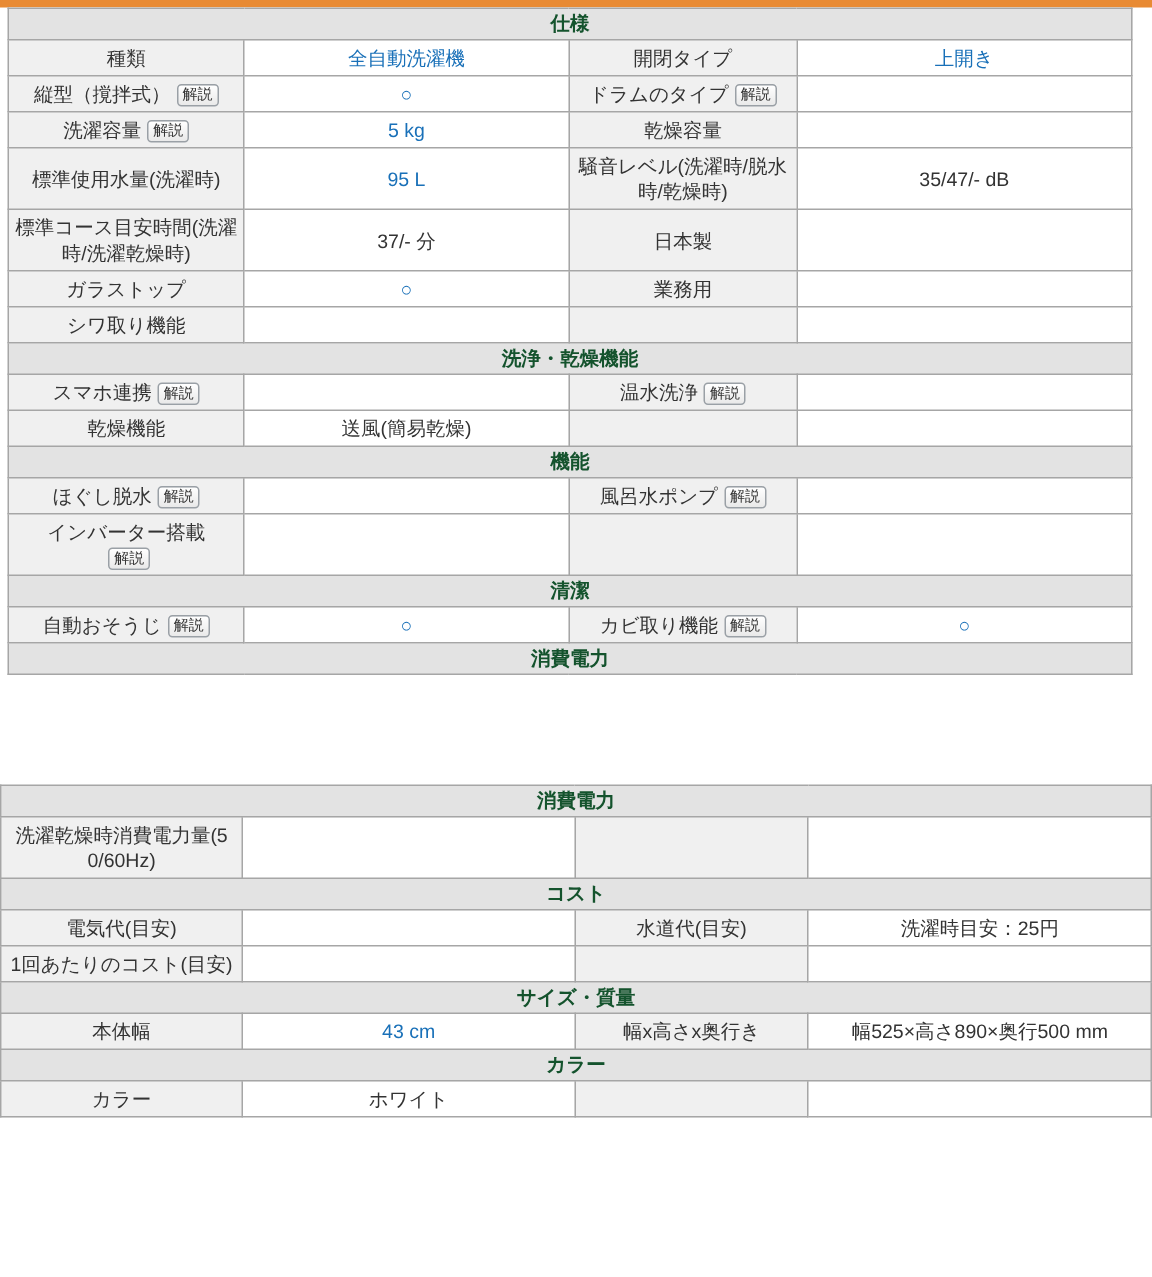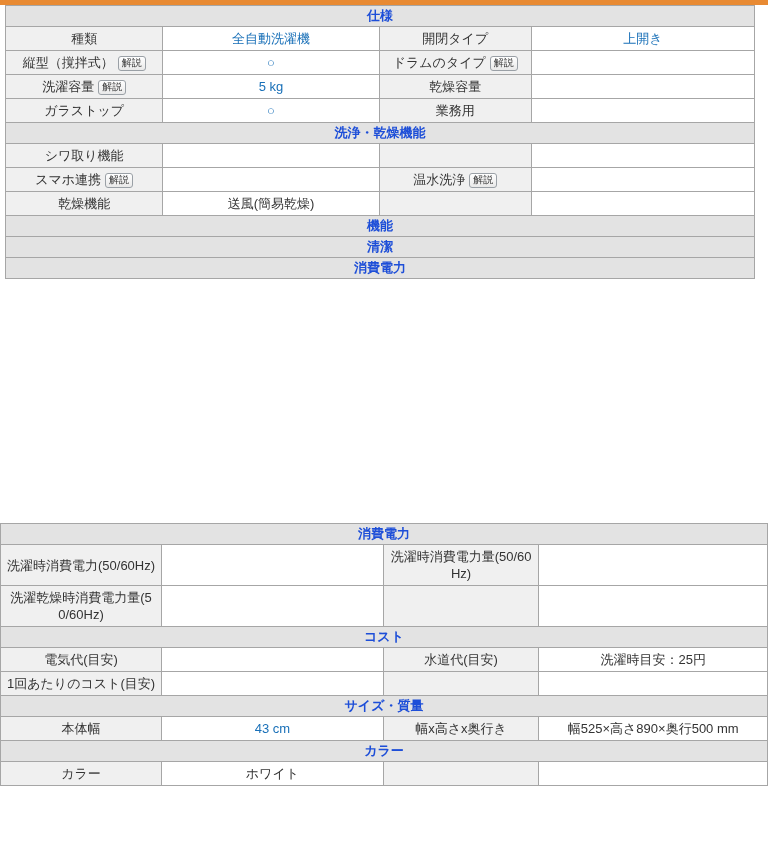--- a/index.html
+++ b/index.html
@@ -12,35 +12,35 @@
   .top-bar { position:absolute; top:0; left:0; width:768px; height:5px; }
   .upper-wrap { position:absolute; top:5px; left:5px; width:750px; }
   .lower-wrap { position:absolute; top:523px; left:0; width:768px; height:328px; background:#fff; }
   .lower-wrap table { width:747px; }
   table.spec {
     border-collapse:collapse; table-layout:fixed; width:100%;
     border:1px solid var(--outer); background:#fff;
   }
   table.spec td { border:1px solid var(--border); font-size:13px; text-align:center; vertical-align:middle; }
   td.sec {
-    background:var(--secbg); font-weight:bold; color:#1d4ed8;
+    background:var(--secbg); font-weight:bold; color:#14532d;
     height:16px; line-height:16px; padding:2px;
   }
   td.label {
     background:var(--labelbg); color:var(--txt);
     height:17px; line-height:17px; padding:3px 4px; word-break:break-all;
   }
   td.value { background:#fff; height:17px; line-height:17px; padding:3px 5px; word-break:break-all; }
   .link { color:var(--link); cursor:pointer; text-decoration:none; }
   .plain { color:var(--txt); }
   .kaisetsu {
     display:inline-block; font-size:10px; line-height:10px; padding:2px 3px 1px;
     border:1px solid #9aa0a6; border-radius:3px; margin-left:4px;
     background:linear-gradient(#ffffff,#e9e9e9); color:#333; cursor:pointer;
-    vertical-align:1px; white-space:nowrap;font-family:Liberation Mono, monospace;
+    vertical-align:1px; white-space:nowrap;
   }
 </style>
 </head>
 <body>
 
 <div class="top-bar" style="background: rgb(232, 138, 51);"></div>
 
 <div class="upper-wrap">
   <table class="spec">
     <colgroup>
@@ -65,76 +65,100 @@
           <td class="label"><span class="plain">ドラムのタイプ</span><span class="kaisetsu">解説</span></td>
           <td class="value"></td>
         </tr>
         <tr>
           <td class="label"><span class="plain">洗濯容量</span><span class="kaisetsu">解説</span></td>
           <td class="value"><span class="link">5 kg</span></td>
           <td class="label"><span class="plain">乾燥容量</span></td>
           <td class="value"></td>
         </tr>
         <tr>
+          <td class="label"><span class="plain">標準使用水量(洗濯時)</span></td>
+          <td class="value"><span class="link">95 L</span></td>
+          <td class="label"><span class="plain">騒音レベル(洗濯時/脱水時/乾燥時)</span></td>
+          <td class="value"><span class="plain">35/47/- dB</span></td>
+        </tr>
+        <tr>
+          <td class="label"><span class="plain">標準コース目安時間(洗濯時/洗濯乾燥時)</span></td>
+          <td class="value"><span class="plain">37/- 分</span></td>
+          <td class="label"><span class="plain">日本製</span></td>
+          <td class="value"></td>
+        </tr>
+        <tr>
           <td class="label"><span class="plain">ガラストップ</span></td>
           <td class="value"><span class="link">○</span></td>
           <td class="label"><span class="plain">業務用</span></td>
           <td class="value"></td>
         </tr>
         <tr>
-          <td colspan="4" class="sec">洗浄・乾燥機能</td>
-        </tr>
-        <tr>
           <td class="label"><span class="plain">シワ取り機能</span></td>
           <td class="value"></td>
           <td class="label"></td>
           <td class="value"></td>
+        </tr>
+        <tr>
+          <td colspan="4" class="sec">洗浄・乾燥機能</td>
         </tr>
         <tr>
           <td class="label"><span class="plain">スマホ連携</span><span class="kaisetsu">解説</span></td>
           <td class="value"></td>
           <td class="label"><span class="plain">温水洗浄</span><span class="kaisetsu">解説</span></td>
           <td class="value"></td>
         </tr>
         <tr>
           <td class="label"><span class="plain">乾燥機能</span></td>
           <td class="value"><span class="plain">送風(簡易乾燥)</span></td>
           <td class="label"></td>
           <td class="value"></td>
         </tr>
         <tr>
           <td colspan="4" class="sec">機能</td>
         </tr>
         <tr>
+          <td class="label"><span class="plain">ほぐし脱水</span><span class="kaisetsu">解説</span></td>
+          <td class="value"></td>
+          <td class="label"><span class="plain">風呂水ポンプ</span><span class="kaisetsu">解説</span></td>
+          <td class="value"></td>
+        </tr>
+        <tr>
+          <td class="label"><span class="plain">インバーター搭載</span><br><span class="kaisetsu">解説</span></td>
+          <td class="value"></td>
+          <td class="label"></td>
+          <td class="value"></td>
+        </tr>
+        <tr>
           <td colspan="4" class="sec">清潔</td>
+        </tr>
+        <tr>
+          <td class="label"><span class="plain">自動おそうじ</span><span class="kaisetsu">解説</span></td>
+          <td class="value"><span class="link">○</span></td>
+          <td class="label"><span class="plain">カビ取り機能</span><span class="kaisetsu">解説</span></td>
+          <td class="value"><span class="link">○</span></td>
         </tr>
         <tr>
           <td colspan="4" class="sec">消費電力</td>
         </tr>
       </tbody>
   </table>
 </div>
 
 <div class="lower-wrap">
   <table class="spec">
     <colgroup>
       <col style="width:21%">
         <col style="width:28.9%">
         <col style="width:20.3%">
         <col style="width:29.8%">
     </colgroup>
     <tbody>
         <tr>
           <td colspan="4" class="sec">消費電力</td>
-        </tr>
-        <tr>
-          <td class="label"><span class="plain">洗濯時消費電力(50/60Hz)</span></td>
-          <td class="value"></td>
-          <td class="label"><span class="plain">洗濯時消費電力量(50/60Hz)</span></td>
-          <td class="value"></td>
         </tr>
         <tr>
           <td class="label"><span class="plain">洗濯乾燥時消費電力量(50/60Hz)</span></td>
           <td class="value"></td>
           <td class="label"></td>
           <td class="value"></td>
         </tr>
         <tr>
           <td colspan="4" class="sec">コスト</td>
         </tr>

